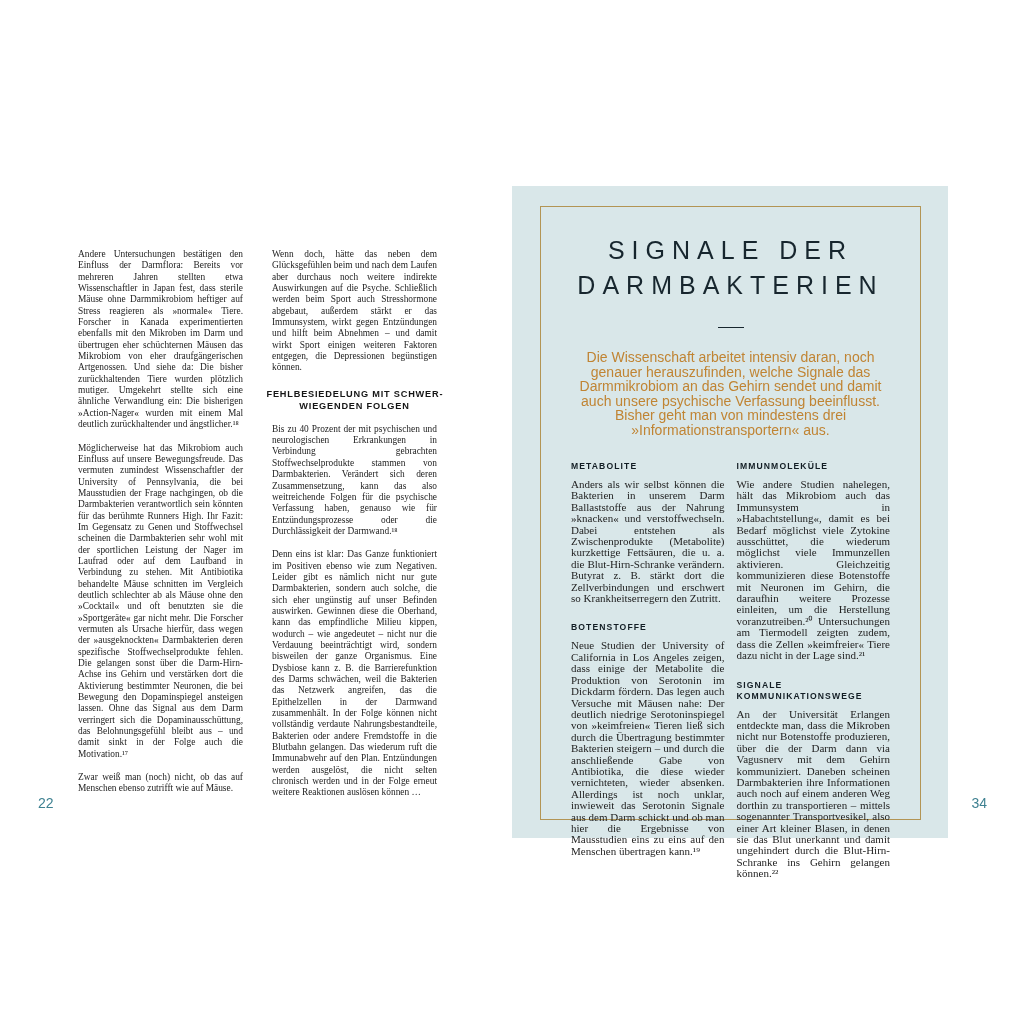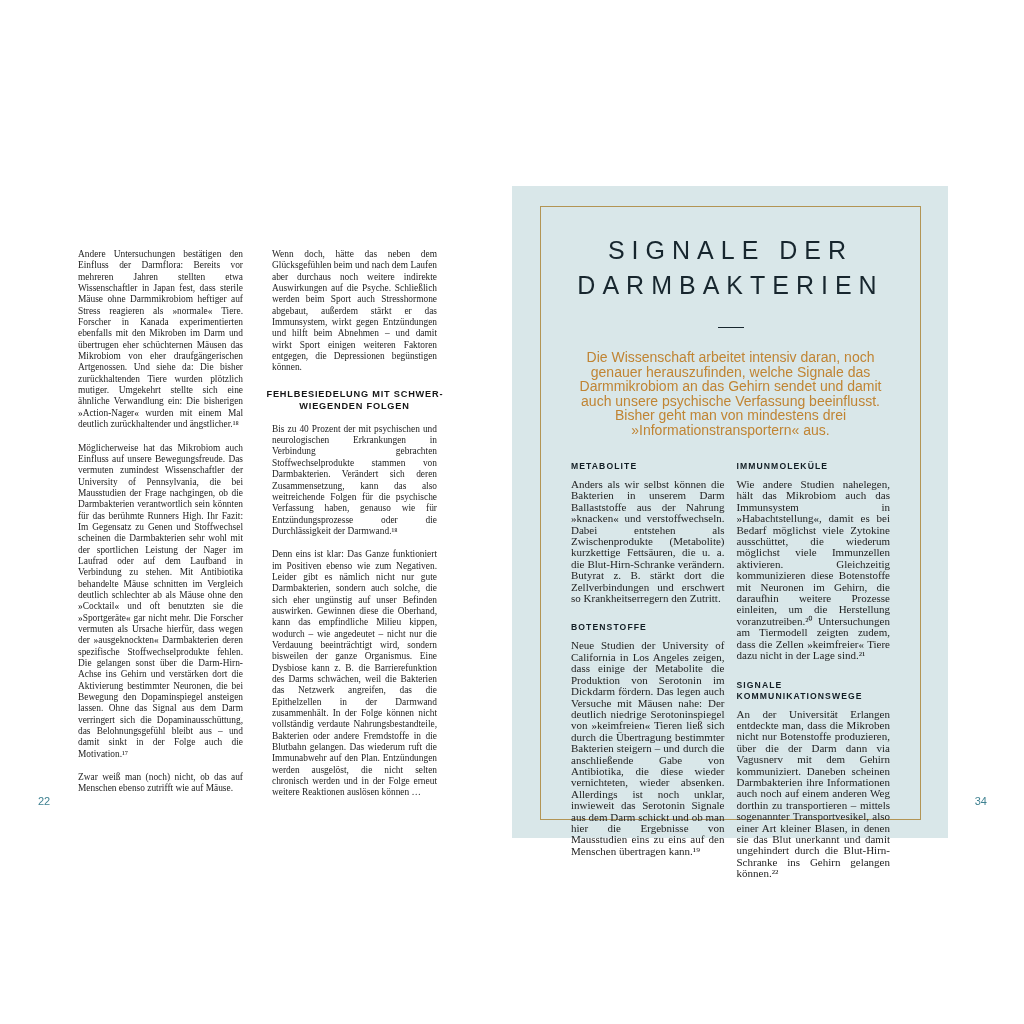--- a/index.html
+++ b/index.html
@@ -17,21 +17,21 @@
   .col1 { left: 66px; }
   .col2 { left: 260px; }
   .lcol p { margin: 12px; }
   .subhead {
     font-family: "Liberation Sans", sans-serif; font-weight: bold;
     font-size: 9.2px; line-height: 12px; letter-spacing: 0.8px;
     color: #161616; text-align: center; margin: 14px 0 8px;
   }
   .pagenum {
     position: absolute; top: 795px;
-    font-family: "Liberation Sans", sans-serif; font-size: 11px;
+    font-family: "Liberation Sans", sans-serif; font-size: 14px;
     color: var(--page_num_teal, #3e8191);
   }
   .pagenum.pn-left  { left: 38px; }
   .pagenum.pn-right { right: 37px; }
 
   
   .panel {
     position: absolute; left: 512px; top: 186px; width: 436px; height: 652px;
     background: var(--panel_bg, #d9e7e9);
   }

